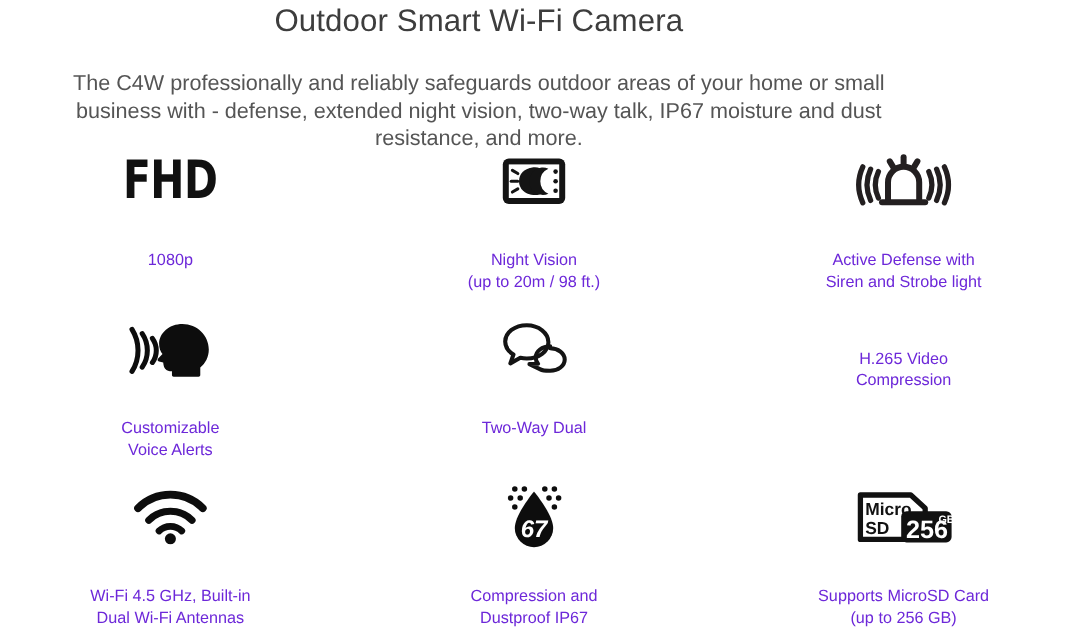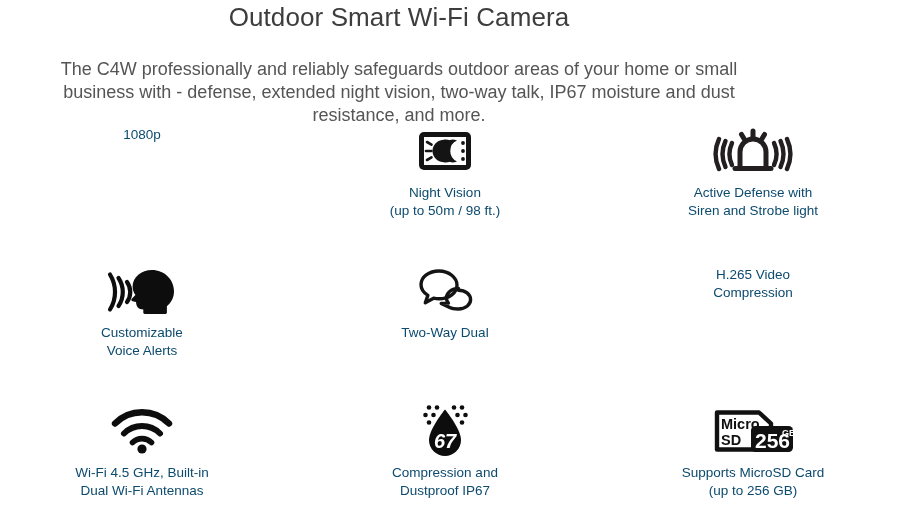--- a/index.html
+++ b/index.html
@@ -69,24 +69,24 @@
   .cell.c2 { transform: translateX(-5px); }
   .cell.c3 { transform: translateX(3px); }
 
   .icon-box {
     height: 58px;
     display: flex;
     align-items: center;
     justify-content: center;
   }
   .caption {
-    margin-top: 4px;
+    margin-top: 28px;
     font-size: 13.5px;
     line-height: 18px;
-    color: #0c4a6e;
+    color: #6d28d9;
     white-space: pre-line;
   }
 
   
   .wordmark {
     font-family: "Liberation Sans Narrow", "DejaVu Sans Condensed", "Liberation Sans", sans-serif;
     font-weight: 700;
     font-size: 44px;
     line-height: 44px;
     color: #111111;
@@ -107,20 +107,23 @@
   <div class="header">
     <h1 class="title">Outdoor Smart Wi-Fi Camera</h1>
     <p class="subtitle">The C4W professionally and reliably safeguards outdoor areas of your home or small business with - defense, extended night vision, two-way talk, IP67 moisture and dust resistance, and more.</p>
   </div>
 
   <div class="grid">
 
     <div class="row">
 
       <div class="cell c1">
+        <div class="icon-box">
+          <div class="wordmark">FHD</div>
+        </div>
         <div class="caption">1080p</div>
       </div>
 
       <div class="cell c2">
         <div class="icon-box">
           <svg width="56" height="42" viewBox="0 0 56 42" aria-hidden="true">
             <rect x="2" y="2" width="52" height="38" rx="5" ry="5" fill="#141414"></rect>
             <rect x="7" y="7" width="42" height="28" fill="#ffffff"></rect>
 
             <g stroke="#141414" stroke-width="2.6" stroke-linecap="round">
@@ -134,21 +137,21 @@
             <path d="M33 10.2a11.6 11.6 0 0 0 0 21.6 11.6 11.6 0 1 1 0-21.6z" fill="#141414"></path>
             <circle cx="36.6" cy="21" r="9.6" fill="#ffffff"></circle>
             <path d="M40 10.6a11.4 11.4 0 0 0 0 20.8 11.4 11.4 0 1 1 0-20.8z" fill="#141414"></path>
 
             <circle cx="46" cy="13" r="1.9" fill="#141414"></circle>
             <circle cx="46" cy="21" r="1.9" fill="#141414"></circle>
             <circle cx="46" cy="29" r="1.9" fill="#141414"></circle>
           </svg>
         </div>
         <div class="caption">Night Vision
-(up to 50m / 98 ft.)</div>
+(up to 20m / 98 ft.)</div>
       </div>
 
       <div class="cell c3">
         <div class="icon-box">
           <svg width="80" height="48" viewBox="0 0 80 48" aria-hidden="true">
             <g class="stroke-ic">
 
               <path d="M27 40V25a13 13 0 0 1 26 0v15"></path>
 
               <line x1="22" y1="41.5" x2="58" y2="41.5"></line>

